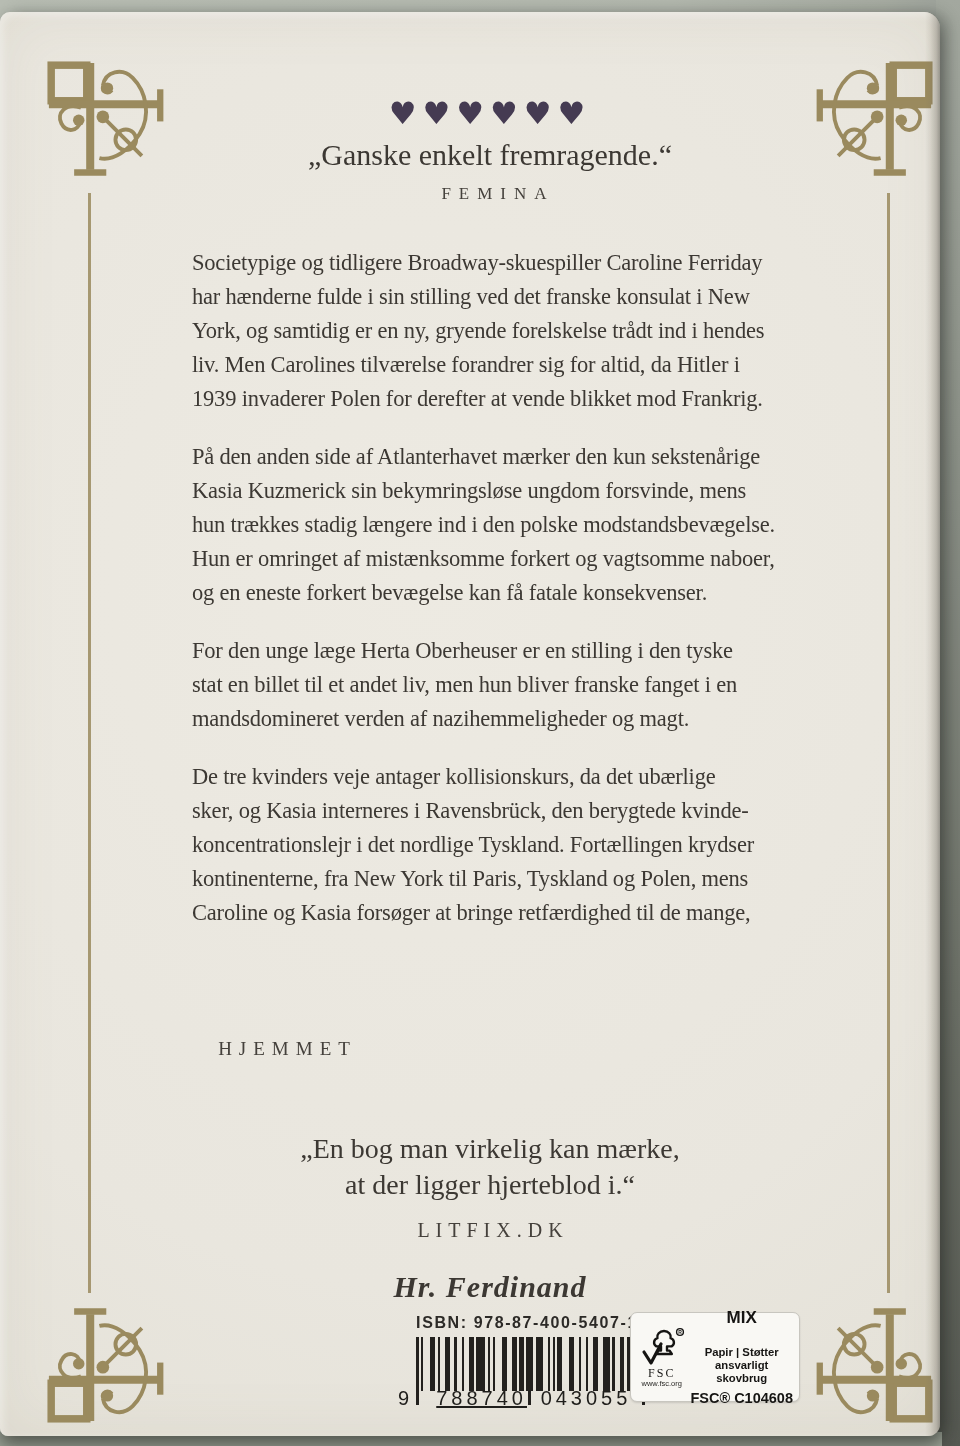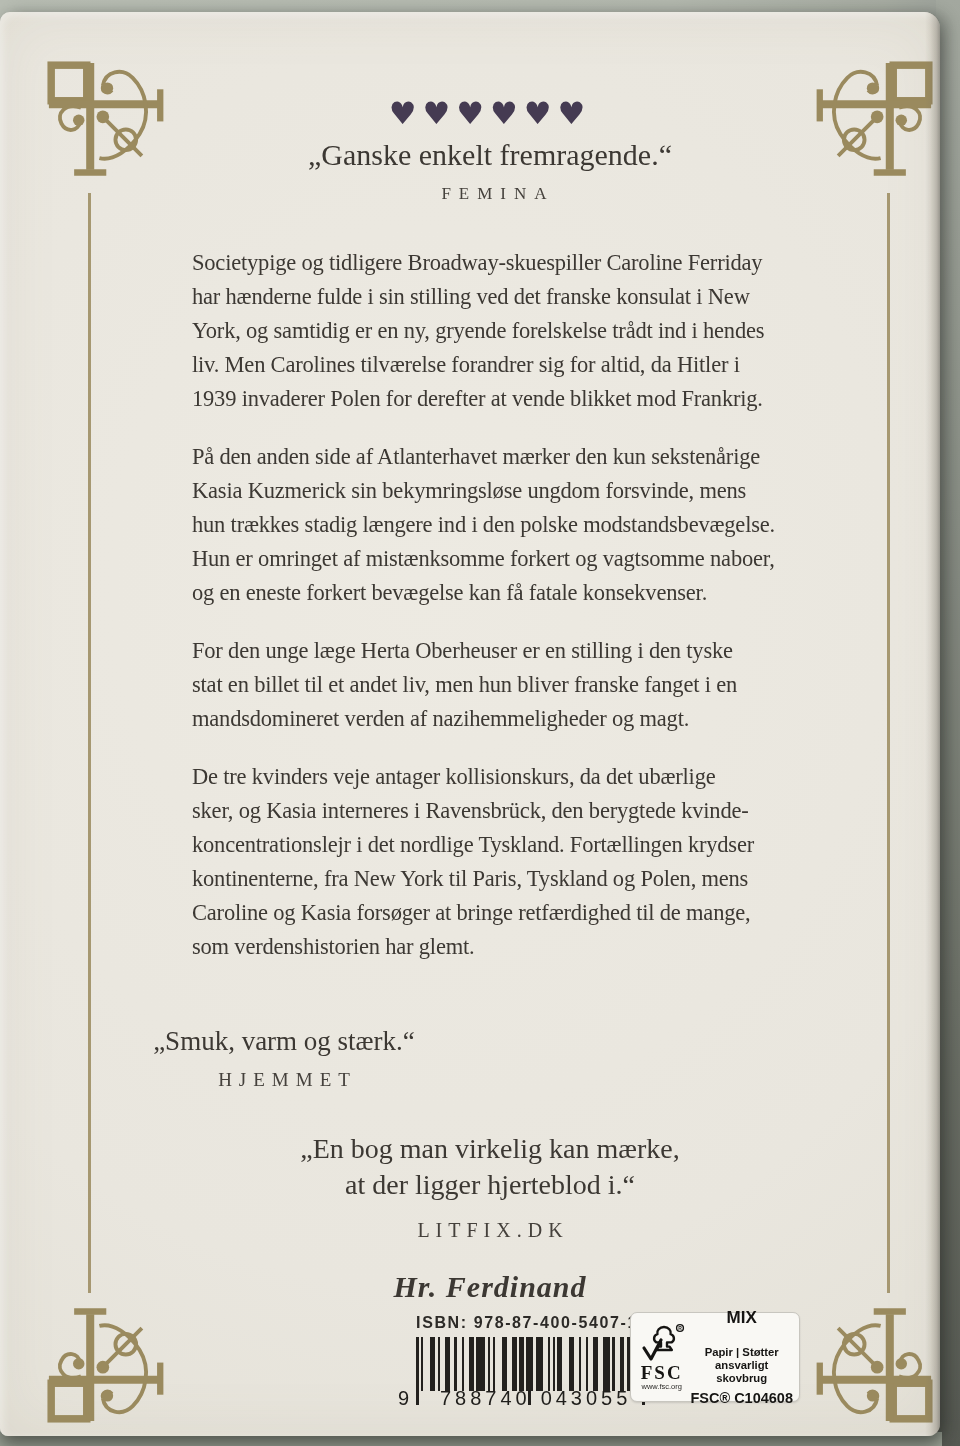--- a/index.html
+++ b/index.html
@@ -60,30 +60,30 @@
     letter-spacing:1.6px;text-align:center;white-space:nowrap;color:#2c2a27;}
   .bars-wrap{position:relative;margin:5px 0 0 20px;width:229px;height:54px;}
   .bars{width:100%;height:100%;font-size:0;white-space:nowrap;}
   .bars i{display:inline-block;height:100%;}
   .bars i.b{background:#23211e;}
   .guard{position:absolute;top:0;width:2.6px;height:68px;background:#23211e;}
   .g1{left:0;} .g2{left:112px;} .g3{right:0;}
   .bdigits{position:absolute;font-family:"Liberation Sans",sans-serif;font-size:20px;
     top:50px;color:#1f1e1b;}
   .d9{left:-18px;}
-  .dgl{left:24px;width:100px;text-align:left;letter-spacing:4px;}
+  .dgl{left:11px;width:100px;text-align:right;letter-spacing:4px;text-decoration:underline;}
   .dgr{left:120px;width:100px;text-align:center;letter-spacing:4px;}
 
   
   .fsc{position:absolute;left:630px;top:1300px;width:168px;height:88px;background:#f9f8f4;
     border:1px solid #c8c6bf;border-radius:7px;box-shadow:0 1px 2px rgba(0,0,0,.12);
     display:flex;align-items:center;font-family:"Liberation Sans",sans-serif;color:#161513;}
   .fsc-left{width:62px;text-align:center;padding-left:4px;}
   .fsc-left svg{display:block;margin:0 auto;}
-  .fsc-acr{font-family:"Liberation Serif",serif;font-weight:700;font-size:19px;
+  .fsc-acr{font-family:"Liberation Serif",serif;font-weight:400;font-size:12px;
     letter-spacing:2px;line-height:1;margin-top:-2px;}
   .fsc-url{font-size:7.5px;line-height:1;margin-top:1px;color:#2a2926;}
   .fsc-right{flex:1;text-align:center;padding:0 6px 0 2px;}
   .fsc-mix{font-size:17px;font-weight:700;line-height:1;}
   .fsc-l1,.fsc-l2{font-size:11.3px;font-weight:700;line-height:13px;}
   .fsc-l1{margin-top:20px;}
   .fsc-cert{font-size:14.5px;font-weight:700;margin-top:5px;white-space:nowrap;}
 </style>
 </head>
 <body style="--ornament: #9a8a5e; --heart: #453b52; --ink: #3c3833; --cover: #e9e6de;">
@@ -163,26 +163,24 @@
           <div class="line">For den unge læge Herta Oberheuser er en stilling i den tyske</div>
           <div class="line">stat en billet til et andet liv, men hun bliver franske fanget i en</div>
           <div class="line">mandsdomineret verden af nazihemmeligheder og magt.</div>
         </div>
         <div class="para">
           <div class="line">De tre kvinders veje antager kollisionskurs, da det ubærlige</div>
           <div class="line">sker, og Kasia interneres i Ravensbrück, den berygtede kvinde-</div>
           <div class="line">koncentrationslejr i det nordlige Tyskland. Fortællingen krydser</div>
           <div class="line">kontinenterne, fra New York til Paris, Tyskland og Polen, mens</div>
           <div class="line">Caroline og Kasia forsøger at bringe retfærdighed til de mange,</div>
-          <div class="line">som verdenshistorien har glemt.</div>
         </div>
       </div>
 
     <div class="review review-left">
-      <div class="q">„Smuk, varm og stærk.“</div>
       <span class="src">HJEMMET</span>
     </div>
 
     <div class="cx center-quote">
       <div>„En bog man virkelig kan mærke,</div>
       <div>at der ligger hjerteblod i.“</div>
       <span class="src">LITFIX.DK</span>
     </div>
 
     <div class="cx publisher">Hr. Ferdinand</div>

